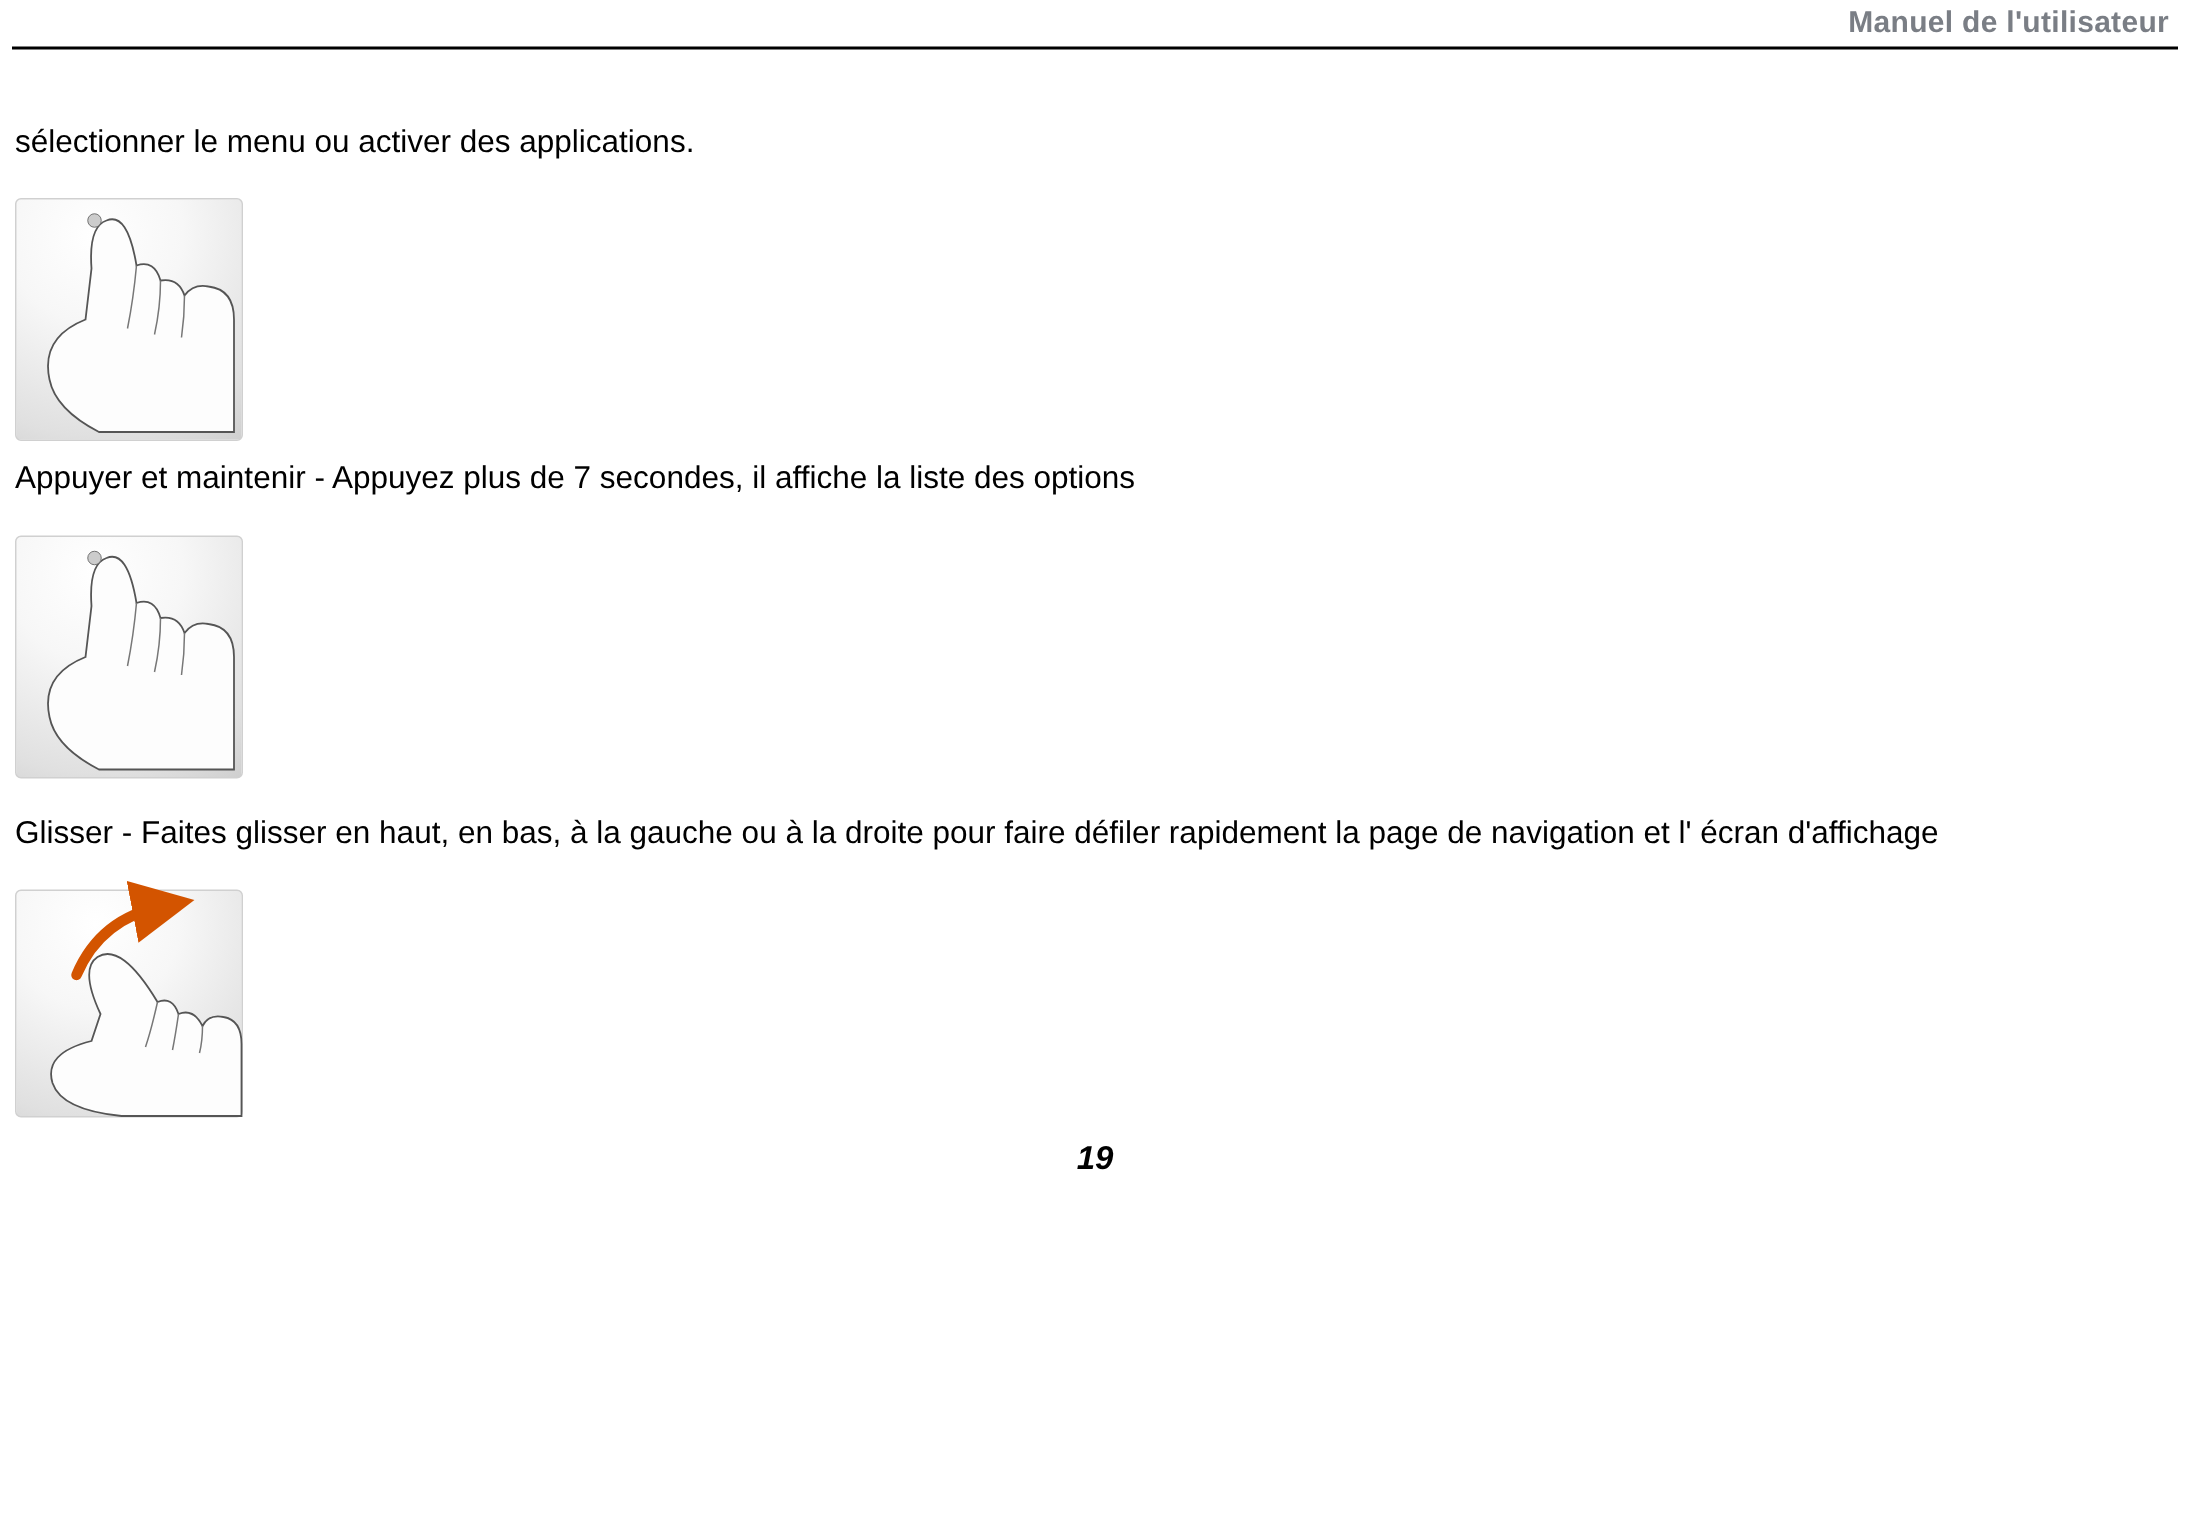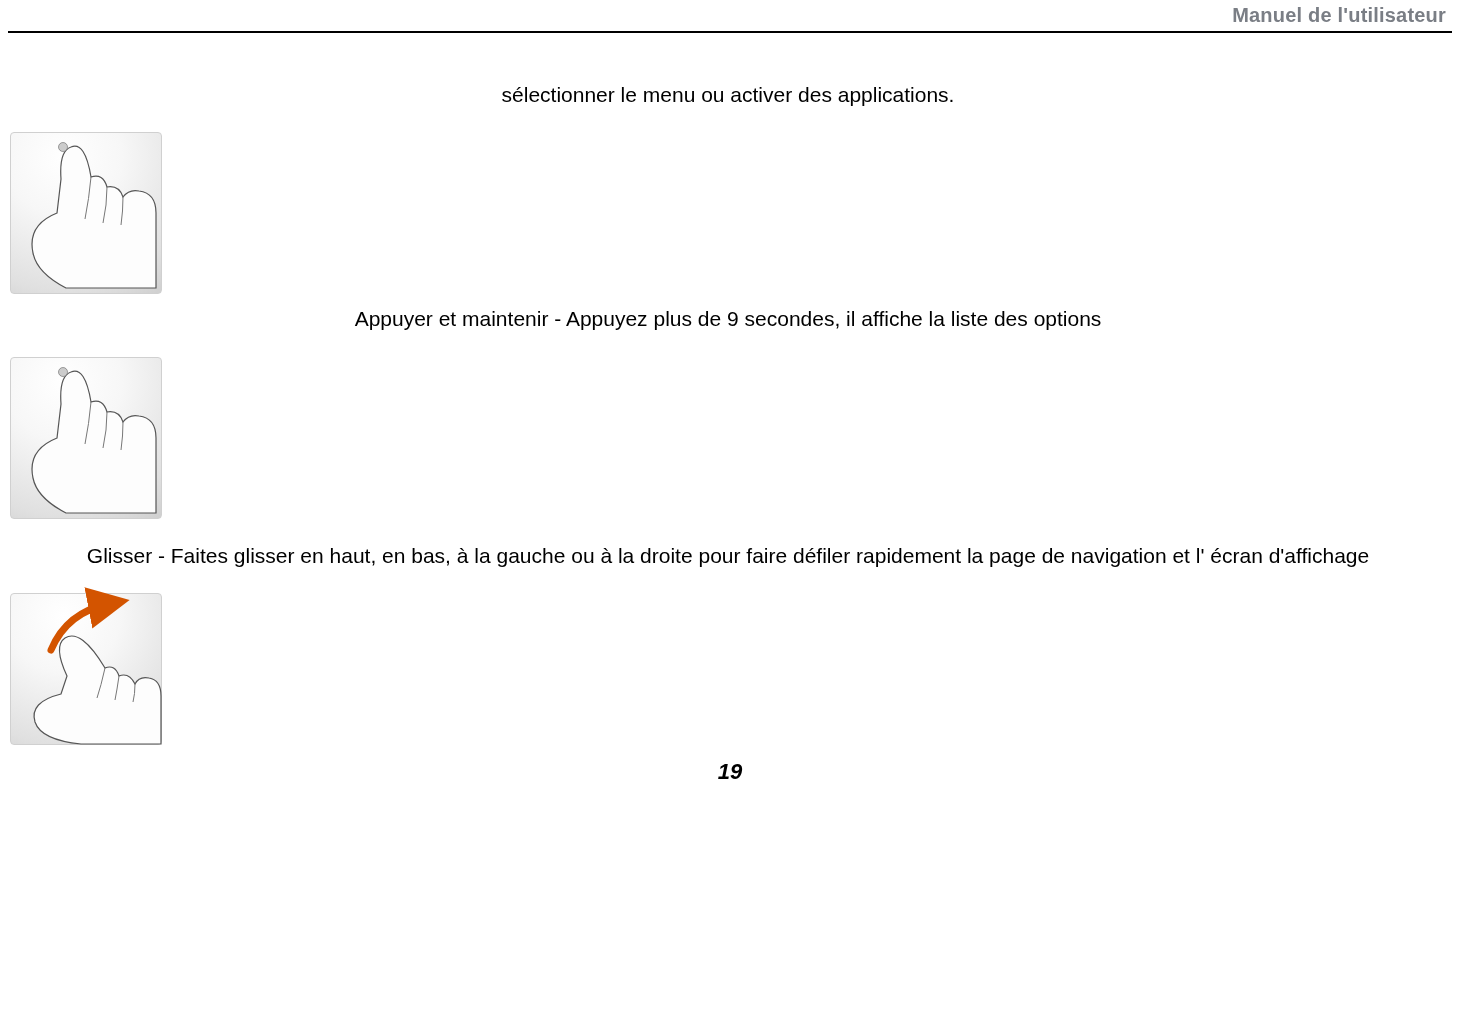--- a/index.html
+++ b/index.html
@@ -31,21 +31,20 @@
     left: 8px;
     right: 8px;
     height: 2px;
     background: #000;
   }
   .content {
     position: absolute;
     top: 80px;
     left: 10px;
     right: 14px;
-    text-align: center;
   }
   .p {
     font-size: 21px;
     color: #000;
     line-height: 1.45;
     margin: 0 0 22px 0;
   }
   .gesture-fig {
     width: 150px;
     height: 160px;
@@ -105,21 +104,21 @@
                  Z" fill="#fdfdfd" stroke="#555" stroke-width="1.2"></path>
 
         <path d="M80 44 Q78 66 74 86" fill="none" stroke="#777" stroke-width="1"></path>
         <path d="M96 54 Q96 72 92 90" fill="none" stroke="#777" stroke-width="1"></path>
         <path d="M112 64 Q112 78 110 92" fill="none" stroke="#777" stroke-width="1"></path>
 
         <circle cx="52" cy="14" r="4.5" fill="#ccc" stroke="#666" stroke-width="0.6"></circle>
       </svg>
     </div>
 
-    <p class="p">Appuyer et maintenir - Appuyez plus de 9 secondes, il affiche la liste des options</p>
+    <p class="p">Appuyer et maintenir - Appuyez plus de 7 secondes, il affiche la liste des options</p>
 
     <div class="gesture-fig">
       <svg viewBox="0 0 150 160">
         <path d="M145 155
                  L145 80
                  Q145 60 128 58
                  Q118 56 112 64
                  Q108 52 96 54
                  Q92 40 80 44
                  Q74 8 60 14

